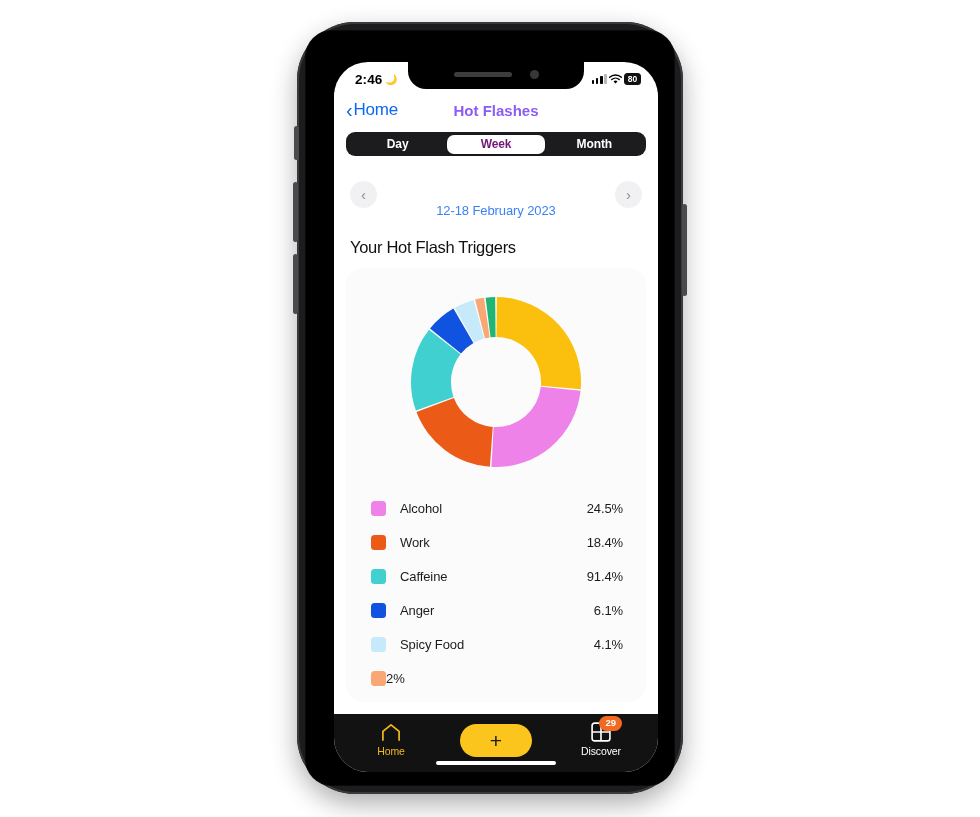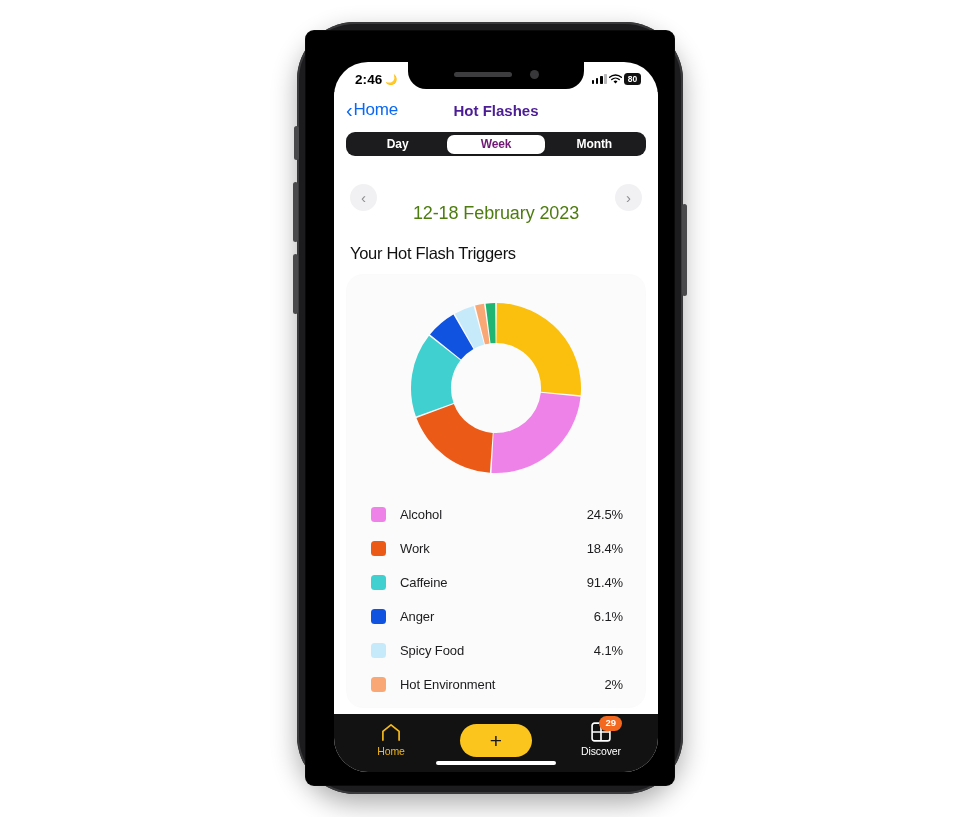--- a/index.html
+++ b/index.html
@@ -15,21 +15,21 @@
   
   .phone {
     position: absolute; left: 297px; top: 22px;
     width: 386px; height: 772px;
     background: #1c1c1e;
     border-radius: 58px;
     box-shadow: 0 0 0 2px #3a3a3c inset, 0 10px 26px rgba(0,0,0,.32);
   }
   .phone-inner {
     position:absolute; left:9px; top:9px; width:368px; height:754px;
-    background:#000; border-radius:8px;
+    background:#000; border-radius:26px;
     box-shadow: 0 0 0 1px #0a0a0a;
   }
   
   .btn-side { position:absolute; background:#4a4a4d; border-radius:3px; }
   .btn-silent { left:-3px; top:104px; width:5px; height:34px; }
   .btn-volup  { left:-4px; top:160px; width:5px; height:60px; }
   .btn-voldn  { left:-4px; top:232px; width:5px; height:60px; }
   .btn-power  { right:-4px; top:182px; width:5px; height:92px; }
 
   
@@ -71,21 +71,21 @@
   .app { position:absolute; inset:0; display:flex; flex-direction:column; }
   .app-scroll { position:absolute; top:30px; left:0; right:0; bottom:58px; overflow:hidden; background:#fff; }
 
   .navbar {
     display:flex; align-items:center; height:36px; padding:0 12px; position:relative;
   }
   .back { display:flex; align-items:center; color:#0a68f5; font-size:17px; letter-spacing:-.2px; cursor:pointer; }
   .back .chev { font-size:20px; margin-right:1px; font-weight:500; line-height:1;}
   .nav-title {
     position:absolute; left:0; right:0; text-align:center;
-    font-size:15px; font-weight:bold; color:#4c1d95; pointer-events:none;
+    font-size:15px; font-weight:bold; color:#8b5cf6; pointer-events:none;
   }
 
   
   .segwrap { padding:4px 12px 0; }
   .segment {
     background:#1c1c1e; border-radius:9px; height:24px;
     display:flex; padding:2.5px; align-items:stretch;
   }
   .seg {
     flex:1; display:flex; align-items:center; justify-content:center;
@@ -97,21 +97,21 @@
   
   .datenav {
     display:flex; align-items:center; justify-content:space-between;
     padding:15px 16px 4px;
   }
   .circ-btn {
     width:27px; height:27px; border-radius:50%; background:#f1f1f3;
     display:flex; align-items:center; justify-content:center; cursor:pointer;
     color:#8d8d92; font-size:15px; line-height:1;
   }
-  .daterange { font-size:18px; color:#4d7c0f; letter-spacing:-.1px;margin-top:32px; }
+  .daterange { font-size:13px; color:#3b82f6; letter-spacing:-.1px;margin-top:32px; }
 
   .section-title {
     font-size:16.5px; font-weight:normal; color:#111;
     padding:16px 16px 0; letter-spacing:-.3px;
   }
 
   
   .card {
     margin:12px 13px 0; background:#fbfbfb; border-radius:16px;
     padding:14px 0 6px; min-height:420px;
@@ -263,21 +263,20 @@
                     <span class="lg-label">Anger</span>
                     <span class="lg-val">6.1%</span>
                   </div>
                   <div class="legend-row">
                     <span class="sw" style="background: rgb(198, 234, 250);"></span>
                     <span class="lg-label">Spicy Food</span>
                     <span class="lg-val">4.1%</span>
                   </div>
                   <div class="legend-row">
                     <span class="sw" style="background: rgb(249, 167, 117);"></span>
-                    <span class="lg-label">Hot Environment</span>
                     <span class="lg-val">2%</span>
                   </div>
                 </div>
             </div>
 
           </div>
 
           <div class="tabbar">
             <div class="tab home">
               <div class="icon-wrap">

